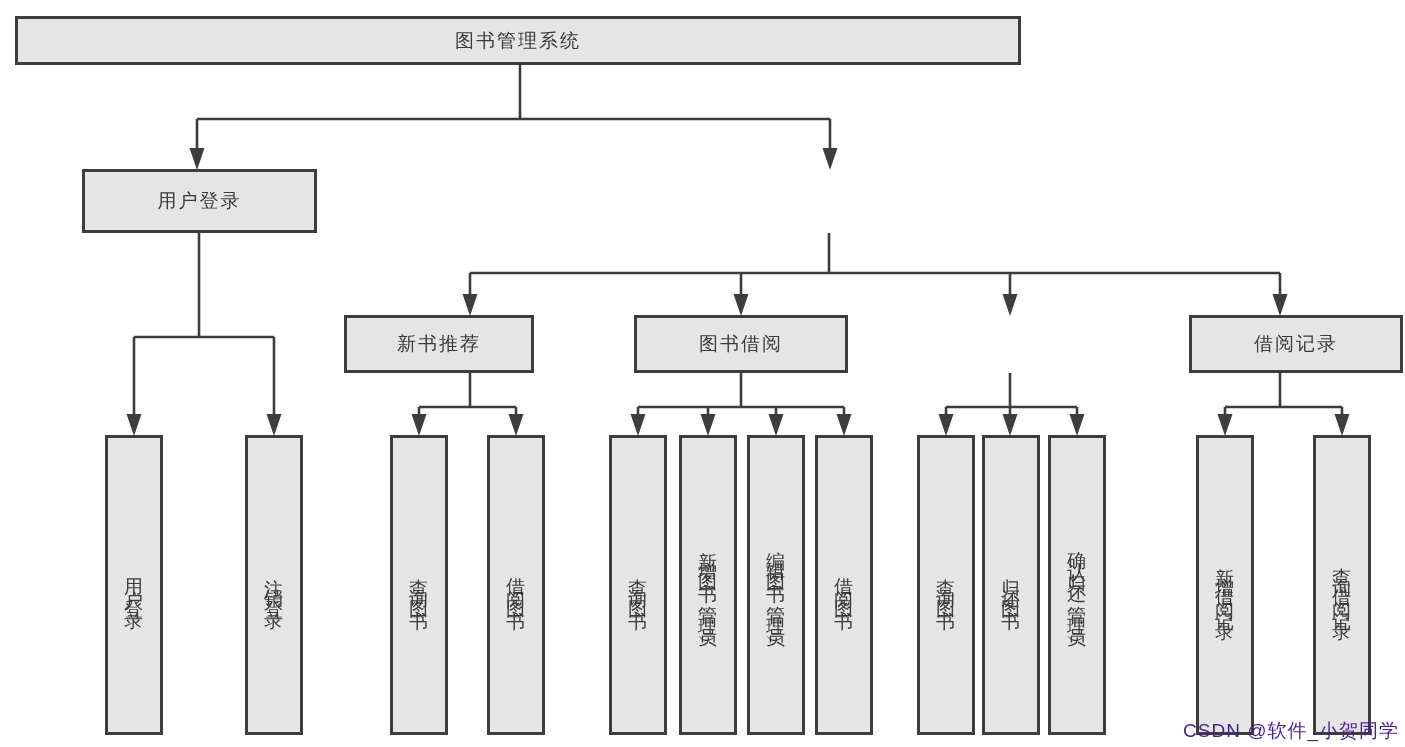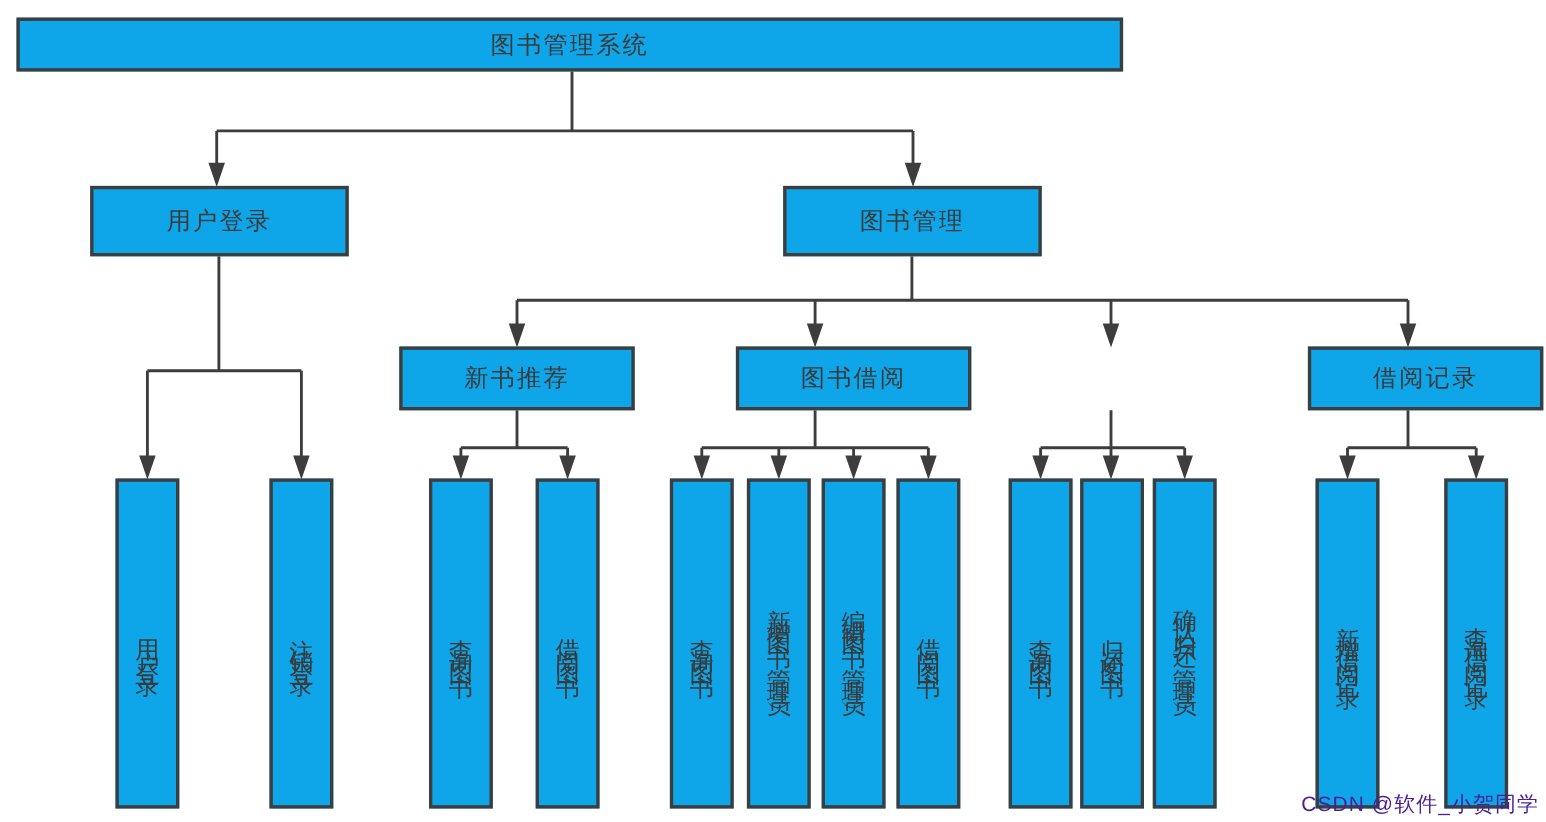--- a/index.html
+++ b/index.html
@@ -2,38 +2,38 @@
 <html><head>
 <meta charset="utf-8">
 <style>
   html,body{margin:0;padding:0;background:#ffffff;}
   .canvas{
     position:relative;width:1405px;height:747px;background:#ffffff;
     font-family:"Liberation Sans",sans-serif;overflow:hidden;
   }
   .connectors{position:absolute;left:0;top:0;width:1405px;height:747px;z-index:1;}
   .node{
-    position:absolute;box-sizing:border-box;border:3px solid #3d3d3d;background:#0ea5e9;
+    position:absolute;box-sizing:border-box;border:3px solid #3d3d3d;background:#e5e5e5;
     display:flex;align-items:center;justify-content:center;
-    color:#3a3a3a;font-size:22px;z-index:2;letter-spacing:2px;
+    color:#3a3a3a;font-size:19px;z-index:2;letter-spacing:2px;
   }
   .node .lbl{display:block;}
   .leaf{top:435px;width:58px;height:300px;letter-spacing:0;}
   .leaf .lbl{
     writing-mode:vertical-rl;text-orientation:mixed;
     letter-spacing:11px;line-height:1;max-height:288px;
   }
   
   #n-root{left:15px;top:16px;width:1006px;height:49px;}
   
   #n-user{left:82px;top:169px;width:235px;height:64px;}
   #n-book{left:712px;top:169px;width:235px;height:64px;}
   
-  #n-rec{left:363px;top:315px;width:214px;height:58px;}
-  #n-borrow{left:634px;top:315px;width:214px;height:58px;margin-left:35px;}
+  #n-rec{left:344px;top:315px;width:190px;height:58px;}
+  #n-borrow{left:634px;top:315px;width:214px;height:58px;}
   #n-current{left:903px;top:315px;width:215px;height:58px;}
   #n-records{left:1189px;top:315px;width:214px;height:58px;}
   
   #l-user-login{left:105px;}
   #l-logout{left:245px;}
   #l-query-rec{left:390px;}
   #l-borrow-rec{left:487px;}
   #l-query-bor{left:609px;}
   #l-add-books{left:679px;}
   #l-edit-books{left:747px;}
@@ -98,23 +98,20 @@
     </g>
   </svg>
 
   <div class="node" id="n-root">
     <span class="lbl">图书管理系统</span>
   </div>
 
   <div class="node" id="n-user">
     <span class="lbl">用户登录</span>
   </div>
-  <div class="node" id="n-book">
-    <span class="lbl">图书管理</span>
-  </div>
 
   <div class="node" id="n-rec">
     <span class="lbl">新书推荐</span>
   </div>
   <div class="node" id="n-borrow">
     <span class="lbl">图书借阅</span>
   </div>
   <div class="node" id="n-records">
     <span class="lbl">借阅记录</span>
   </div>

